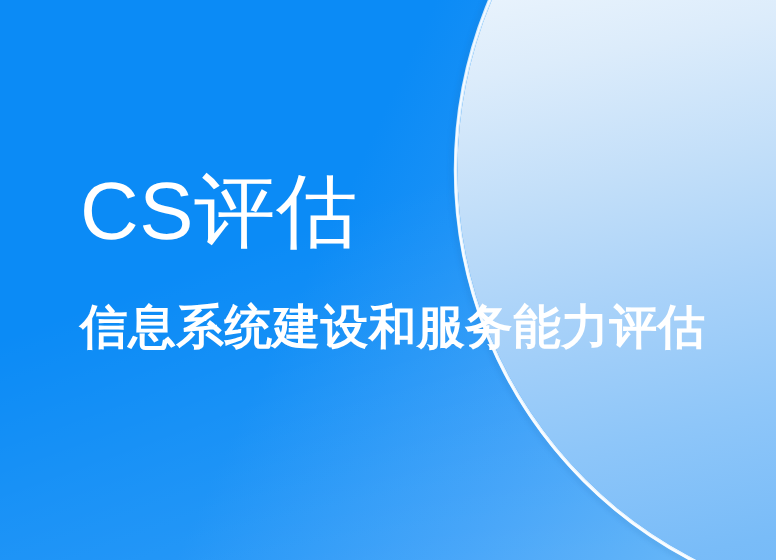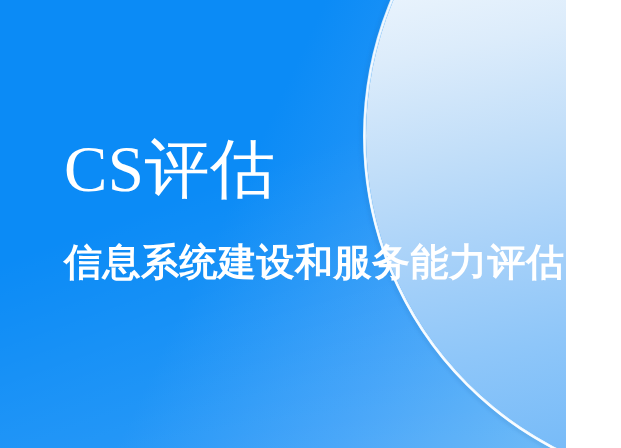--- a/index.html
+++ b/index.html
@@ -7,25 +7,24 @@
     margin: 0;
     padding: 0;
     background: #ffffff;
   }
   body {
     font-family: "Liberation Sans", "DejaVu Sans", sans-serif;
   }
 
   #banner {
     position: relative;
-    width: 566px;
+    width: 621px;
     height: 448px;
     overflow: hidden;
     background: #0369a1;
-    font-family: Liberation Serif, serif;
   }
 
   
   .bg-base {
     position: absolute;
     inset: 0;
     background: linear-gradient(115deg, #0b8bf6 0%, #0b8bf6 42%, #2f9af8 70%, #55aef6 100%);
   }
 
   

